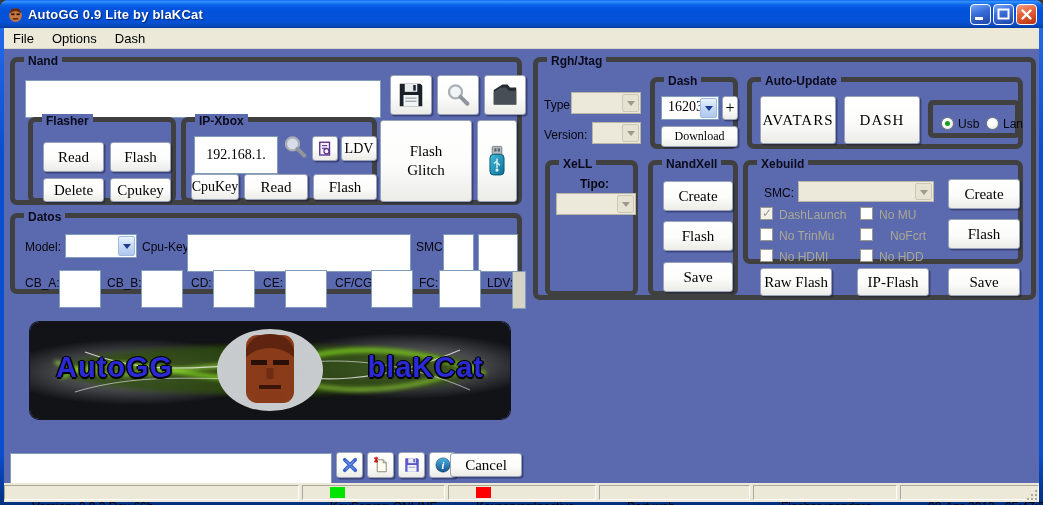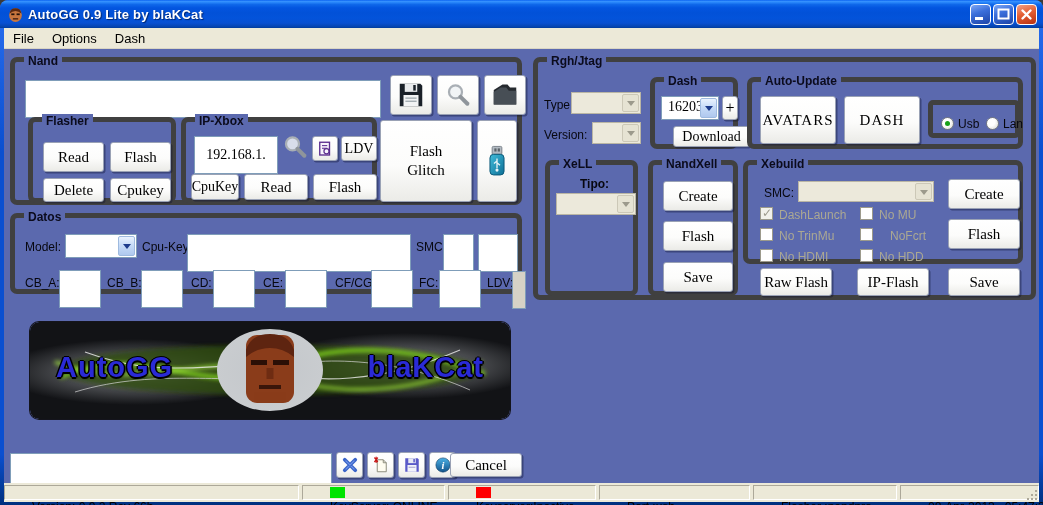--- a/index.html
+++ b/index.html
@@ -322,21 +322,21 @@
 
       <div class="group" style="left:112px;top:15px;width:88px;height:72px;">
         <span class="gtitle">Dash</span>
         <div class="combo" style="left:6px;top:14px;width:58px;height:24px;">
           <span class="val">16203</span>
           <span class="arr">
               <i></i>
             </span>
         </div>
         <div class="btn" style="left:67px;top:14px;width:16px;height:24px;font-size:16px;">+</div>
-        <div class="btn" style="left:6px;top:44px;width:77px;height:21px;font-size:14px;margin-left:12px;">Download</div>
+        <div class="btn" style="left:6px;top:44px;width:77px;height:21px;font-size:12px;">Download</div>
       </div>
 
       <div class="group" style="left:209px;top:15px;width:276px;height:72px;">
         <span class="gtitle">Auto-Update</span>
         <div class="btn" style="left:8px;top:14px;width:76px;height:48px;letter-spacing:1px;">AVATARS</div>
         <div class="btn" style="left:92px;top:14px;width:76px;height:48px;letter-spacing:1px;">DASH</div>
         <div class="group" style="left:176px;top:18px;width:92px;height:38px;border-radius:5px;">
           <span class="radio sel" style="left:8px;top:12px;"></span>
           <span class="lbl" style="left:25px;top:12px;">Usb</span>
           <span class="radio" style="left:53px;top:12px;"></span>

